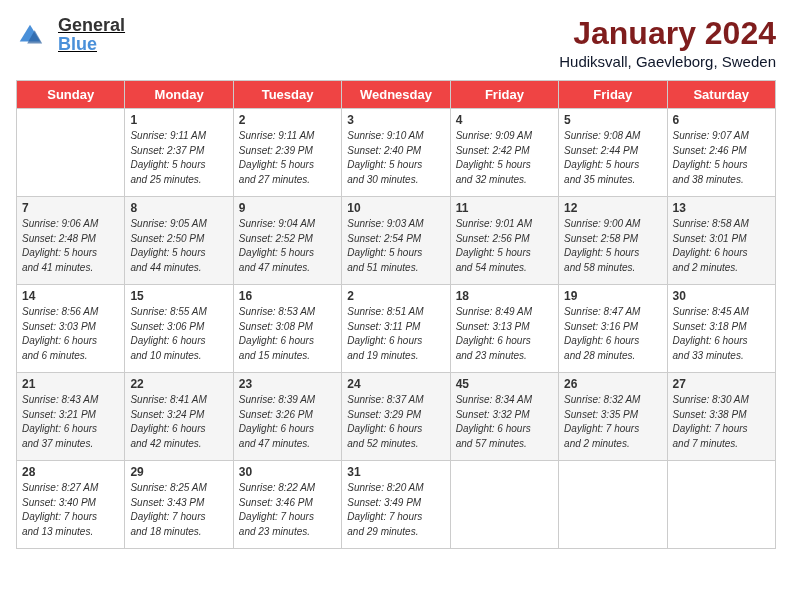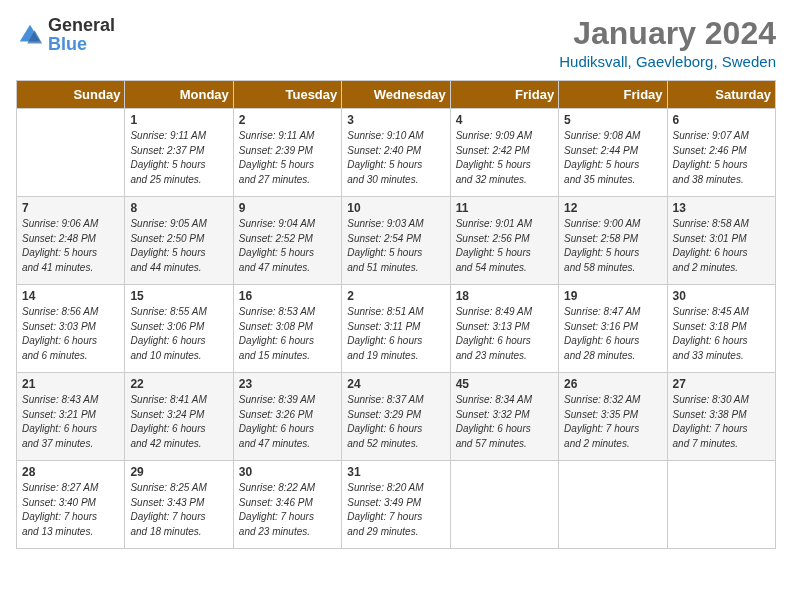--- a/index.html
+++ b/index.html
@@ -12,21 +12,22 @@
     }
     .header {
       display: flex;
       justify-content: space-between;
       align-items: flex-start;
       margin-bottom: 10px;
     }
     .logo {
       display: flex;
       align-items: center;
-      gap: 4px;
+      gap: 14px;
+      text-decoration: underline;
     }
     .logo-text-general {
       font-size: 18px;
       font-weight: bold;
       color: #333;
       line-height: 1;
     }
     .logo-text-blue {
       font-size: 18px;
       font-weight: bold;
@@ -37,40 +38,40 @@
     .logo-icon {
       width: 28px;
       height: 28px;
     }
     .title-block {
       text-align: right;
     }
     .month-title {
       font-size: 32px;
       font-weight: bold;
-      color: #737373;
+      color: #7f1d1d;
       line-height: 1.1;
     }
     .location-title {
       font-size: 15px;
-      color: #0369a1;
+      color: #0f172a;
       margin-top: 2px;
     }
     table {
       width: 100%;
       border-collapse: collapse;
       table-layout: fixed;
     }
     thead tr th {
-      background-color: #a16207;
+      background-color: #ef4444;
       color: #fff;
       font-size: 13px;
       font-weight: bold;
       padding: 6px 4px;
-      text-align: right;
+      text-align: center;
       border: 1px solid #ccc;
     }
     tbody tr td {
       vertical-align: top;
       border: 1px solid #ccc;
       padding: 4px 5px;
       font-size: 10.5px;
       color: #333;
       height: 88px;
       background: #fff;

